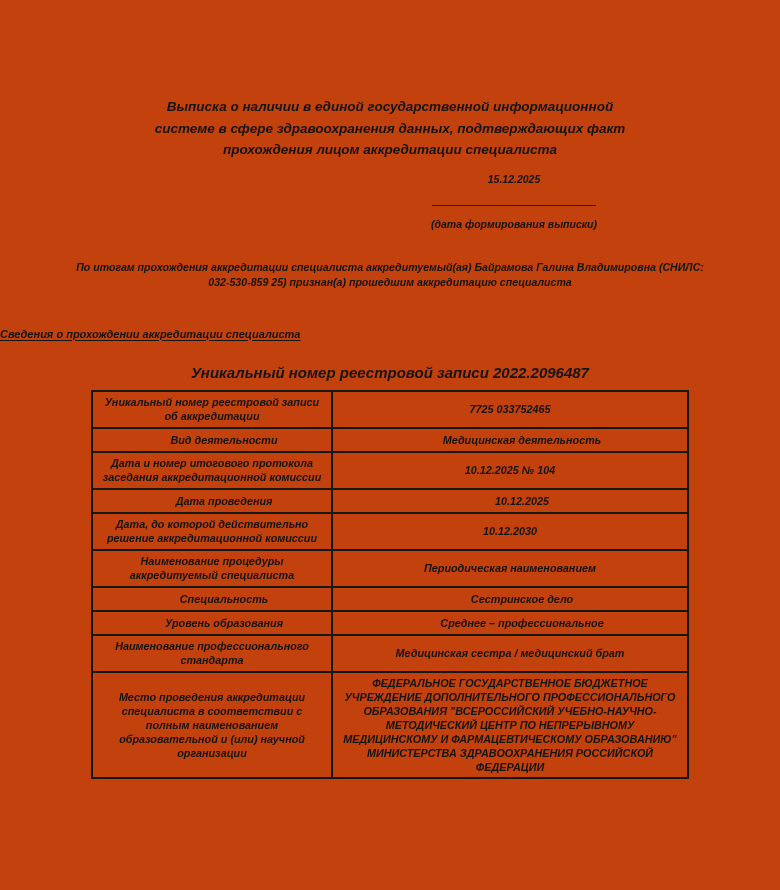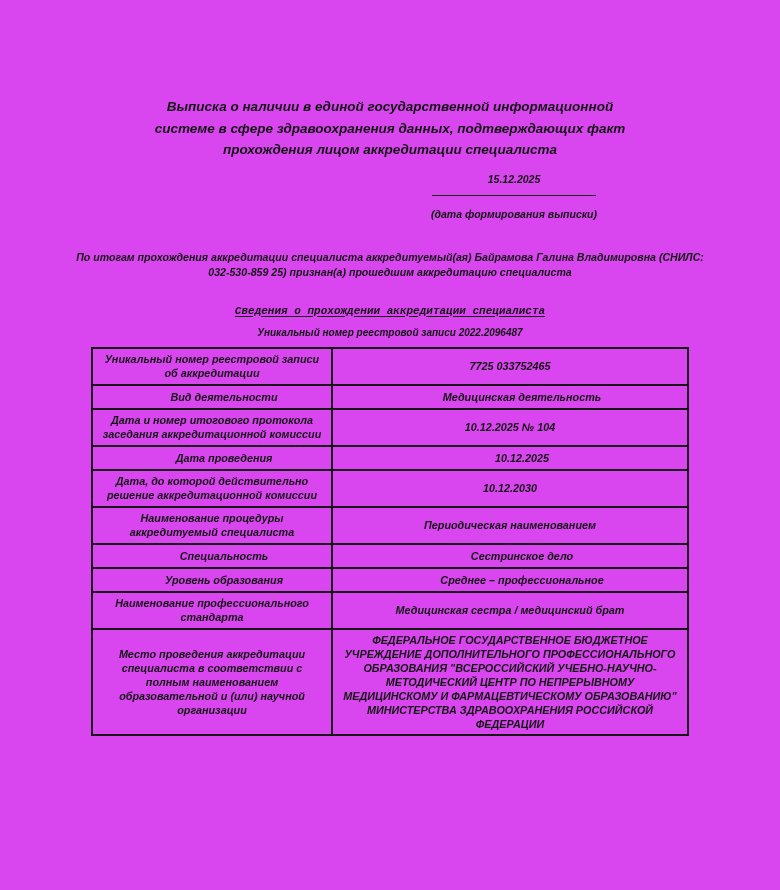--- a/index.html
+++ b/index.html
@@ -1,21 +1,21 @@
 <!DOCTYPE html>
 <html lang="ru"><head>
 <meta charset="utf-8">
 <style>
   html, body { margin: 0; padding: 0; }
   body { background: #ffffff; }
   .page {
     position: relative;
     width: 780px;
     height: 890px;
-    background: #d946ef;
+    background: #c2410c;
     overflow: hidden;
     font-family: "Liberation Sans", sans-serif;
     font-style: italic;
     font-weight: bold;
     color: #151515;
   }
   .doc { padding-top: 96px; }
 
   .title {
     text-align: center;
@@ -27,45 +27,44 @@
   .date-block {
     width: 180px;
     margin: 10px 0 0 424px;
     text-align: center;
     font-size: 10.5px;
     line-height: 13px;
   }
   .date-value {
     width: 164px;
     margin: 12px auto;
-    padding-bottom: 9px;
+    padding-bottom: 19px;
     border-bottom: 1.6px solid #151515;
   }
   .date-caption { margin-top: 12px; white-space: nowrap; }
 
   .intro {
     margin: 29px 40px 0;
     text-align: center;
     font-size: 10.6px;
     line-height: 15px;
   }
 
   .section-heading {
-    margin-top: 25px;
-    text-align: center;
+    margin-top: 38px;
+    text-align: left;
     font-size: 11px;
     text-decoration: underline;
     text-underline-offset: 2px;
-    font-family: Liberation Mono, monospace;
   }
 
   .registry-line {
-    margin-top: 10px;
+    margin-top: 24px;
     text-align: center;
-    font-size: 10px;
+    font-size: 15px;
   }
 
   .acc-table {
     margin: 9px 0 0 91px;
     width: 598px;
     border-collapse: collapse;
     table-layout: fixed;
     text-align: center;
   }
   .acc-table td {

